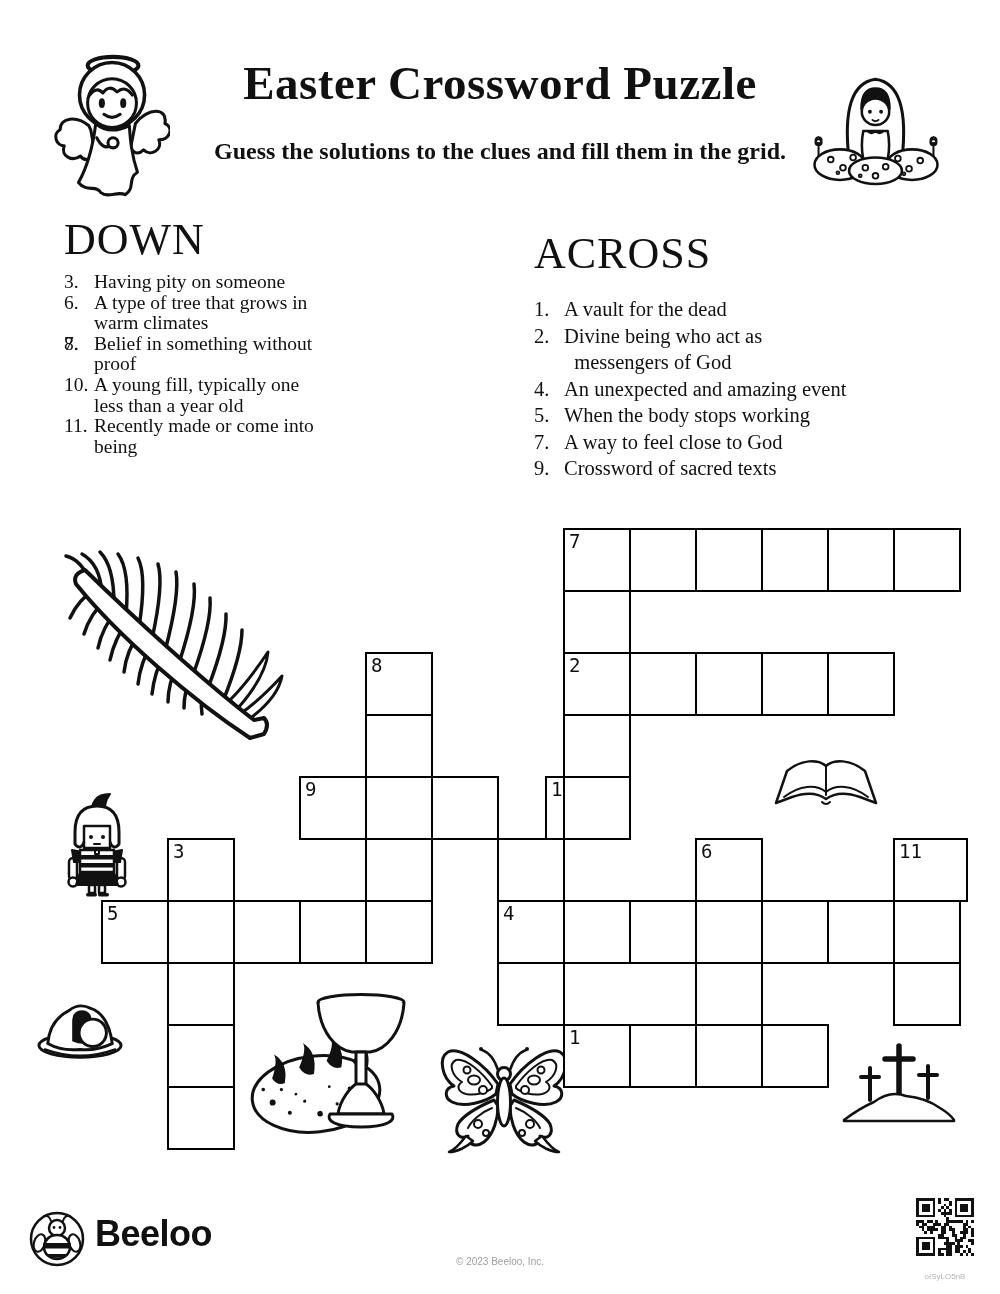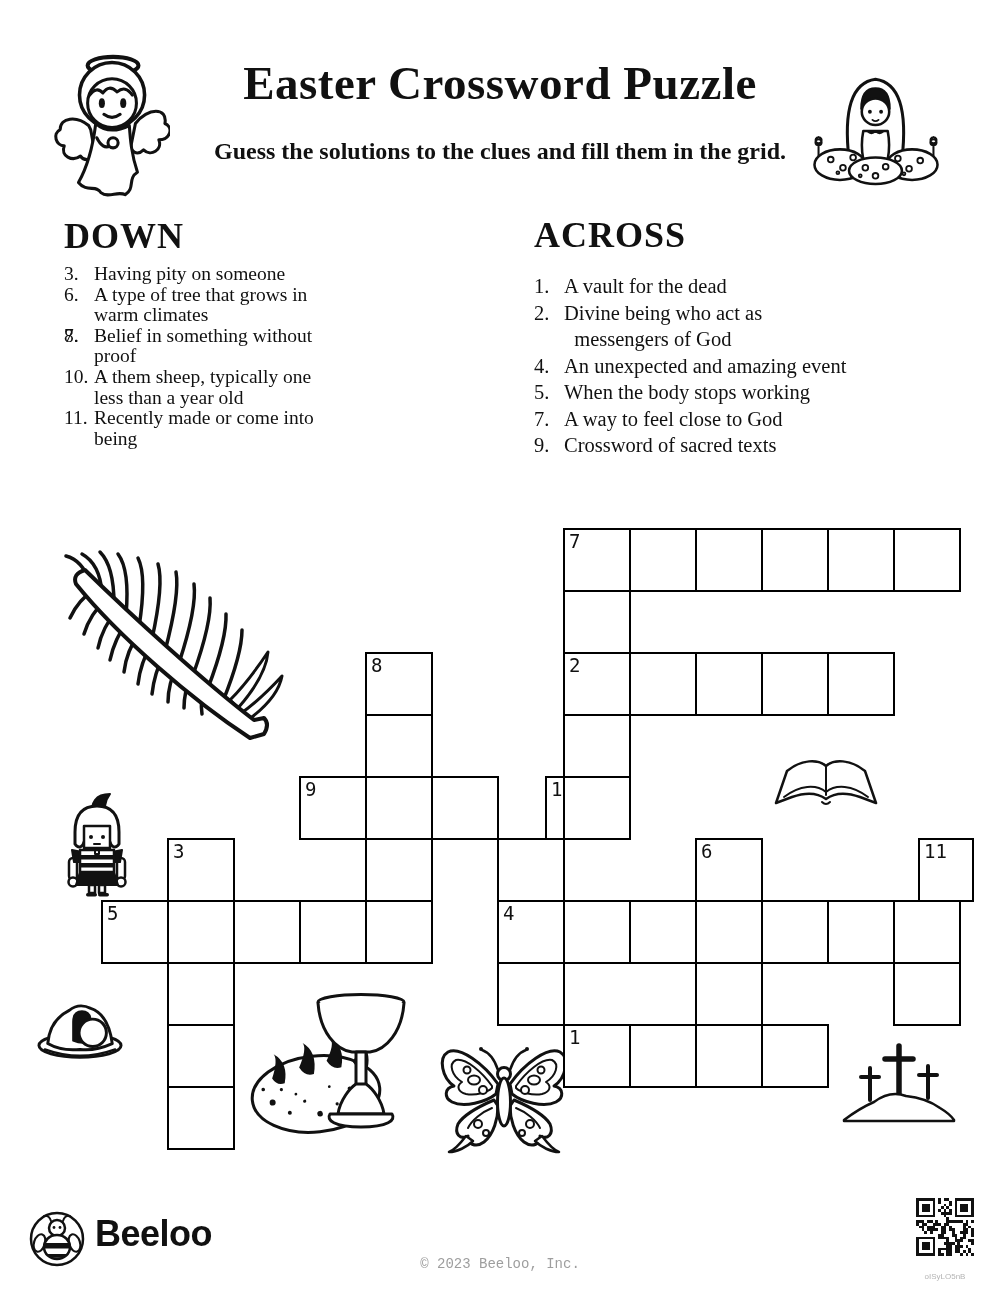--- a/index.html
+++ b/index.html
@@ -9,44 +9,44 @@
   .abs{position:absolute;}
 
   
   .title{position:absolute;left:0;right:0;top:56px;text-align:center;
          font-size:47px;font-weight:700;letter-spacing:.5px;}
   .subtitle{position:absolute;left:0;right:0;top:138px;text-align:center;
             font-size:24px;font-weight:700;}
 
   
   .clues{position:absolute;}
-  .clues h2{margin:0;font-size:36px;font-weight:700;letter-spacing:1px;line-height:1;}
+  .clues h2{margin:0;font-size:44px;font-weight:400;letter-spacing:1px;line-height:1;}
   .clues ol{list-style:none;margin:10px 0 0 0;padding:0;}
   .clue{position:relative;padding-left:30px;}
   .clue-num{position:absolute;left:0;top:0;}
   .clue-text{white-space:pre-line;}
   .clues-down{left:64px;top:218px;width:310px;}
   .clues-down .clue{font-size:19.5px;line-height:20.6px;}
-  .clues-across{left:534px;top:217px;width:380px;}
+  .clues-across{left:534px;top:232px;width:380px;}
   .clues-across ol{margin-top:20px;}
   .clues-across .clue{font-size:20.5px;line-height:26.5px;}
 
   
   #grid .cell{position:absolute;box-sizing:border-box;border:2px solid #000;
               background:#fff;z-index:3;}
   #grid .cellnum{position:absolute;left:4px;top:0px;
                  font-family:"DejaVu Sans Mono",monospace;font-size:19px;line-height:22px;}
 
   .illus{position:absolute;z-index:1;}
 
   
   .brand{position:absolute;left:95px;top:1213px;font-family:"Liberation Sans",sans-serif;
          font-weight:700;font-size:36px;letter-spacing:-.5px;}
   .copyright{position:absolute;left:0;right:0;top:1256px;text-align:center;
-             font-family:Liberation Mono, monospace;font-size:14px;color:#9e9e9e;}
+             font-family:Liberation Sans, sans-serif;font-size:10px;color:#9e9e9e;}
   .qr-wrap{position:absolute;left:916px;top:1198px;width:58px;}
   .qr-caption{margin-top:16px;text-align:center;font-family:"Liberation Sans",sans-serif;
               font-size:8px;color:#b4b4b4;}
 </style>
 </head>
 <body>
 
 <div class="page">
 
   <div class="abs illus" style="left:50px;top:50px">
@@ -103,21 +103,21 @@
 
   <div class="clues clues-down">
     <h2>DOWN</h2>
     <ol>
         <li class="clue"><span class="clue-num">3.</span><span class="clue-text">Having pity on someone</span></li>
         <li class="clue"><span class="clue-num">6.</span><span class="clue-text">A type of tree that grows in
 warm climates</span></li>
         <li class="clue"><span class="clue-num">7.</span></li>
         <li class="clue"><span class="clue-num">8.</span><span class="clue-text">Belief in something without
 proof</span></li>
-        <li class="clue"><span class="clue-num">10.</span><span class="clue-text">A them sheep, typically one
+        <li class="clue"><span class="clue-num">10.</span><span class="clue-text">A young fill, typically one
 less than a year old</span></li>
         <li class="clue"><span class="clue-num">11.</span><span class="clue-text">Recently made or come into
 being</span></li>
       </ol>
   </div>
 
   <div class="clues clues-across">
     <h2>ACROSS</h2>
     <ol>
         <li class="clue"><span class="clue-num">1.</span><span class="clue-text">A vault for the dead</span></li>
@@ -304,21 +304,21 @@
       </div>
       <div class="cell" style="left: 563px; top: 776px; width: 68px; height: 64px;"></div>
       <div class="cell" style="left: 167px; top: 838px; width: 68px; height: 64px;">
         <span class="cellnum">3</span>
       </div>
       <div class="cell" style="left: 365px; top: 838px; width: 68px; height: 64px;"></div>
       <div class="cell" style="left: 497px; top: 838px; width: 68px; height: 64px;"></div>
       <div class="cell" style="left: 695px; top: 838px; width: 68px; height: 64px;">
         <span class="cellnum">6</span>
       </div>
-      <div class="cell" style="left: 918px; top: 838px; width: 56px; height: 64px;">
+      <div class="cell" style="left: 893px; top: 838px; width: 75px; height: 64px;">
         <span class="cellnum">11</span>
       </div>
       <div class="cell" style="left: 101px; top: 900px; width: 68px; height: 64px;">
         <span class="cellnum">5</span>
       </div>
       <div class="cell" style="left: 167px; top: 900px; width: 68px; height: 64px;"></div>
       <div class="cell" style="left: 233px; top: 900px; width: 68px; height: 64px;"></div>
       <div class="cell" style="left: 299px; top: 900px; width: 68px; height: 64px;"></div>
       <div class="cell" style="left: 365px; top: 900px; width: 68px; height: 64px;"></div>
       <div class="cell" style="left: 497px; top: 900px; width: 68px; height: 64px;">

